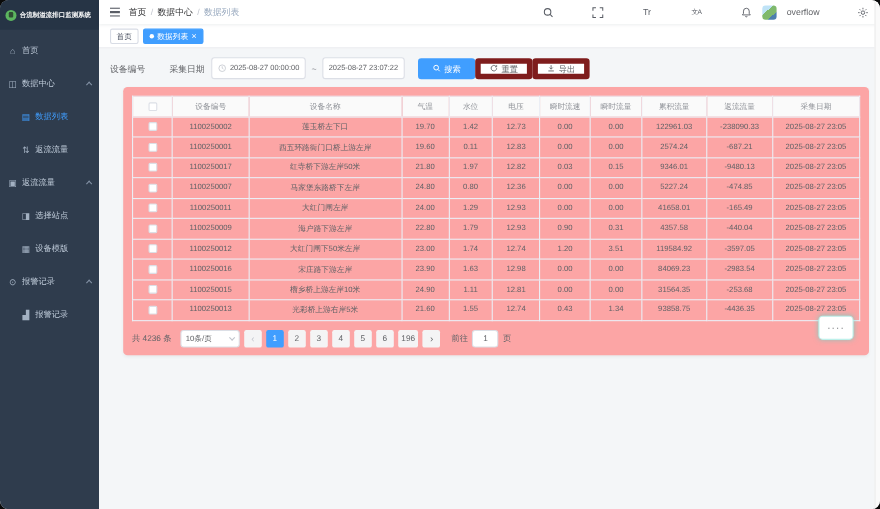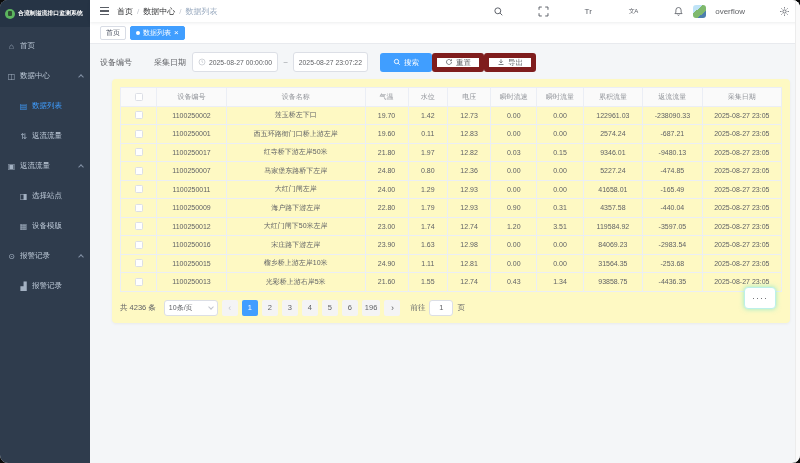--- a/index.html
+++ b/index.html
@@ -65,21 +65,21 @@
               color:#606266; cursor:text; white-space:nowrap; }
   .date-sep { margin:0 5px; color:#909399; }
   .btn { height:19px; display:inline-flex; align-items:flex-start; gap:3px; padding:0 8px;
          border-radius:3px; font-size:7.5px; cursor:pointer; border:5px solid #7f1d1d;
          background:#fff; color:#606266; white-space:nowrap; }
   .btn svg { width:8px; height:8px; }
   .btn.primary { background:#409eff; border-color:#409eff; color:#fff; }
   .btn + .btn { margin-left:0; }
   .btn-search { margin-left:12px; }
 
-  .card { background:#fef9c3; border-radius:4px; box-shadow:0 1px 3px rgba(0,0,0,.05);
+  .card { background:#fca5a5; border-radius:4px; box-shadow:0 1px 3px rgba(0,0,0,.05);
           margin-left:12px; padding:8px 8px 7px 8px; }
   table { width:100%; border-collapse:collapse; table-layout:fixed; font-size:7px; color:#606266; }
   th,td { border:1px solid #ebeef5; height:18.5px; text-align:center; padding:0 2px;
           overflow:hidden; white-space:nowrap; }
   th { background:#fafafa; color:#909399; font-weight:normal; }
   col.c-cb{width:5.5%} col.c-id{width:10.5%} col.c-name{width:21%} col.c-t{width:6.5%}
   col.c-w{width:6%} col.c-v{width:6.5%} col.c-fs{width:7%} col.c-fq{width:7%}
   col.c-acc{width:9%} col.c-ret{width:9%} col.c-date{width:12%}
   .cb { display:inline-block; width:8px; height:8px; border:1px solid #dcdfe6; border-radius:1.5px;
         background:#fff; vertical-align:middle; cursor:pointer; }

